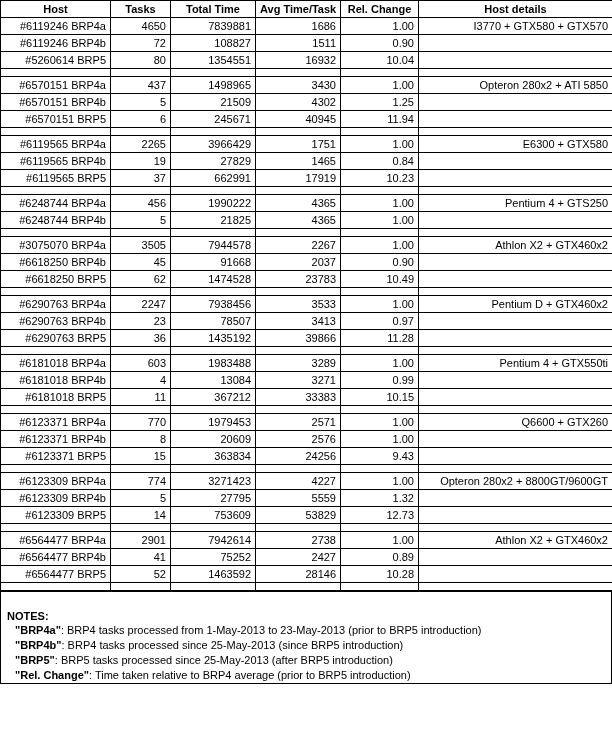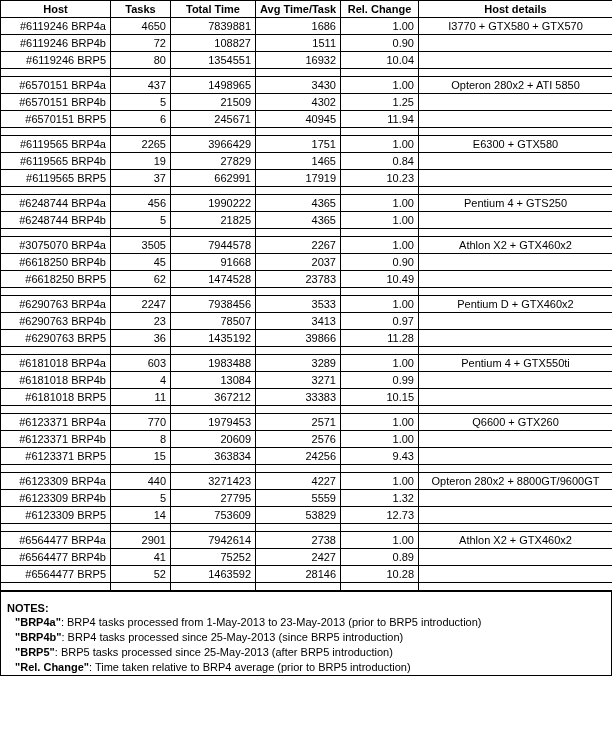--- a/index.html
+++ b/index.html
@@ -37,21 +37,21 @@
   }
   col.c-host    { width: 110px; }
   col.c-tasks   { width: 60px; }
   col.c-total   { width: 85px; }
   col.c-avg     { width: 85px; }
   col.c-rel     { width: 78px; }
   col.c-details { width: 194px; }
 
   td.host    { text-align: right; }
   td.num     { text-align: right; padding-right: 6px; }
-  td.details { text-align: center; }
+  td.details { text-align: right; }
 
   tr.spacer td {
     height: 8px;
     border-left: 1px solid #000;
     border-right: 1px solid #000;
     border-top: 1px solid #000;
     border-bottom: 1px solid #000;
     padding: 0;
   }
 
@@ -61,21 +61,21 @@
     box-sizing: border-box;
     border-left: 1px solid #000;
     border-right: 1px solid #000;
     border-bottom: 1px solid #000;
     border-top: 1px solid #000;
     padding: 0;
   }
   .notes-title {
     font-weight: bold;
     font-size: 11px;
-    padding: 10px 6px 1px 6px;
+    padding: 18px 6px 1px 6px;
   }
   .note-line {
     font-size: 11px;
     line-height: 15px;
     padding: 0 6px 0 14px;
   }
   .note-line b { font-weight: bold; }
 </style>
 </head>
 <body>
@@ -110,21 +110,21 @@
       </tr>
       <tr>
         <td class="host">#6119246 BRP4b</td>
         <td class="num">72</td>
         <td class="num">108827</td>
         <td class="num">1511</td>
         <td class="num">0.90</td>
         <td class="details"></td>
       </tr>
       <tr>
-        <td class="host">#6119246 BRP5</td>
+        <td class="host">#5260614 BRP5</td>
         <td class="num">80</td>
         <td class="num">1354551</td>
         <td class="num">16932</td>
         <td class="num">10.04</td>
         <td class="details"></td>
       </tr>
       <tr class="spacer">
         <td></td>
         <td></td>
         <td></td>
@@ -343,21 +343,21 @@
       <tr class="spacer">
         <td></td>
         <td></td>
         <td></td>
         <td></td>
         <td></td>
         <td></td>
       </tr>
       <tr>
         <td class="host">#6123309 BRP4a</td>
-        <td class="num">440</td>
+        <td class="num">774</td>
         <td class="num">3271423</td>
         <td class="num">4227</td>
         <td class="num">1.00</td>
         <td class="details">Opteron 280x2 + 8800GT/9600GT</td>
       </tr>
       <tr>
         <td class="host">#6123309 BRP4b</td>
         <td class="num">5</td>
         <td class="num">27795</td>
         <td class="num">5559</td>

